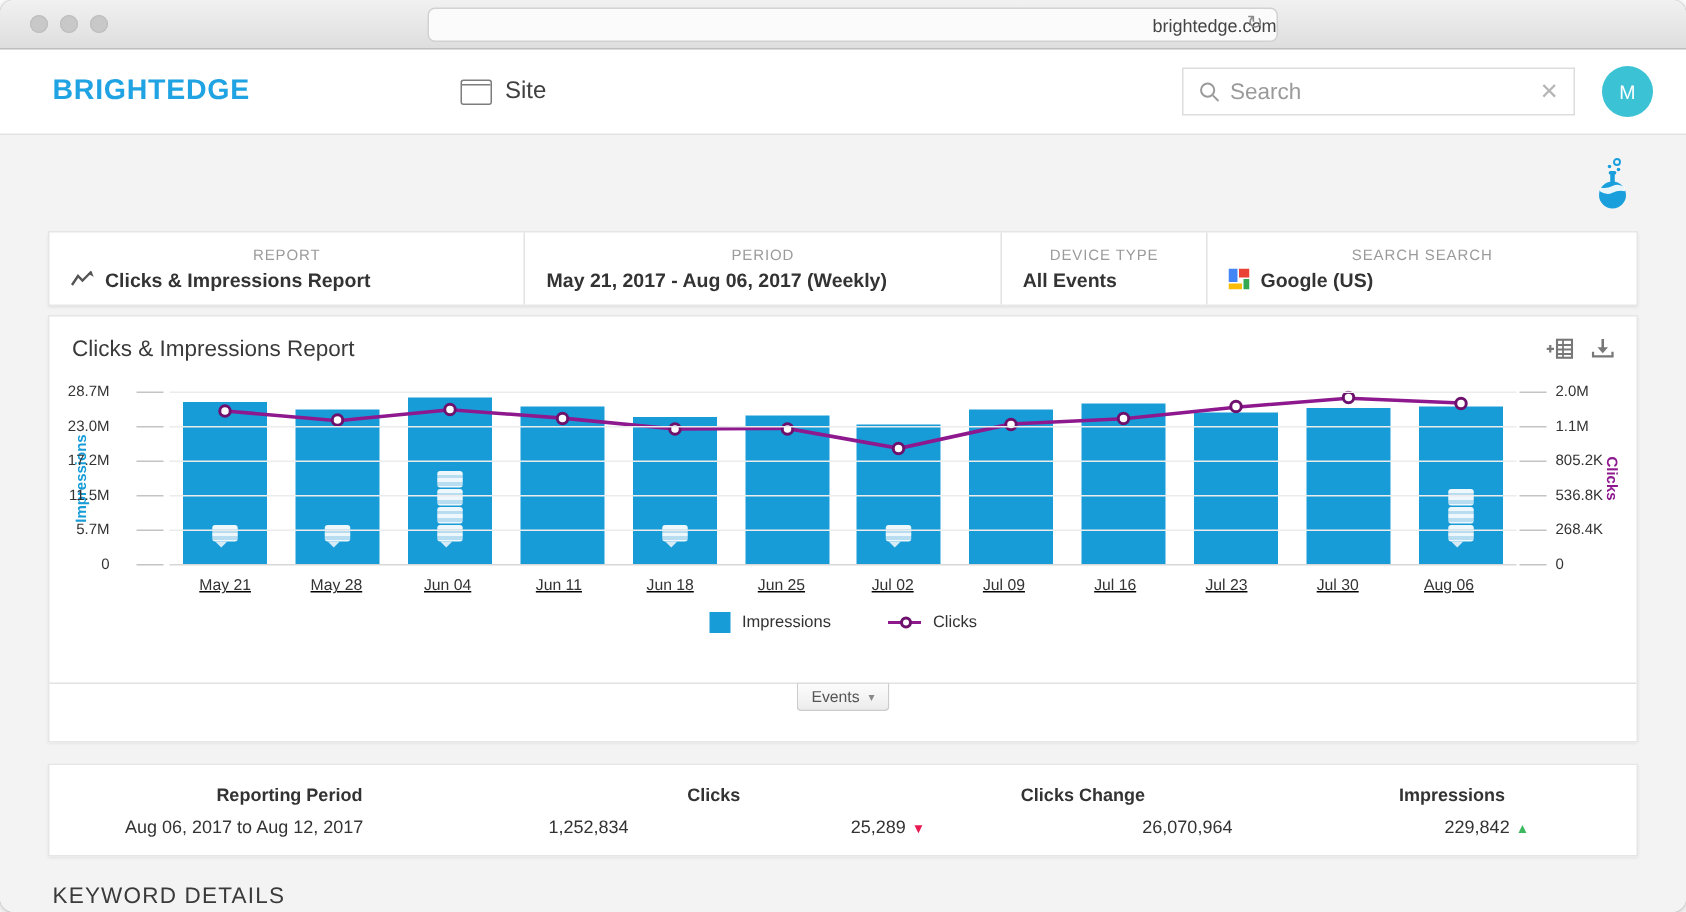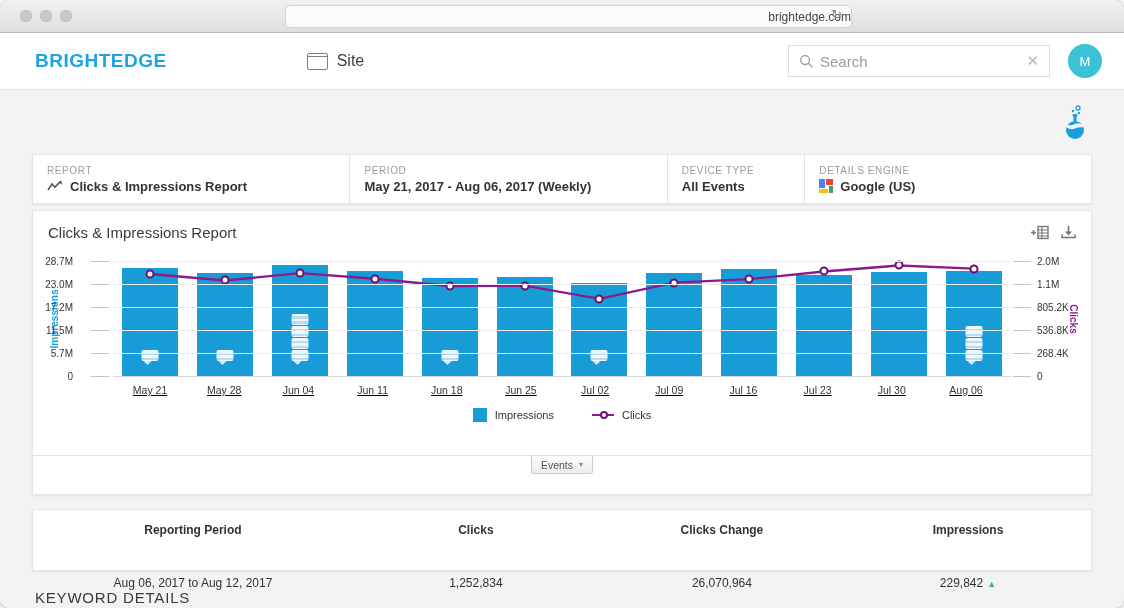--- a/index.html
+++ b/index.html
@@ -35,21 +35,21 @@
   
   .content{background:#f3f3f3;height:520px;}
   .toolrow{height:64px;display:flex;align-items:center;justify-content:flex-end;padding-right:36px;box-sizing:border-box;}
   .card{background:#fff;margin:0 32px;border:1px solid #e6e6e6;box-shadow:0 1px 2px rgba(0,0,0,.07);}
 
   
   .filters{height:48px;display:flex;}
   .fcell{padding:7px 14px;box-sizing:border-box;border-right:1px solid #e2e2e2;display:flex;
     flex-direction:column;justify-content:center;gap:3px;}
   .fcell:last-child{border-right:0;}
-  .flabel{font-size:10px;color:#9b9b9b;letter-spacing:.6px;}
+  .flabel{font-size:10px;color:#9b9b9b;letter-spacing:.6px;text-align:center;}
   .fvalue{font-size:13px;color:#333;font-weight:bold;display:flex;align-items:center;gap:7px;}
   .f-report{width:30%;} .f-period{width:30%;} .f-device{width:13%;} .f-engine{flex:1;}
 
   
   .chart-card{margin-top:6px;height:285px;display:flex;flex-direction:column;box-sizing:border-box;}
   .chart-head{display:flex;align-items:center;padding:13px 15px 0 15px;}
   .chart-title{font-size:15px;color:#3a3a3a;}
   .chart-actions{margin-left:auto;display:flex;gap:12px;color:#777;}
   .chart-actions svg{display:block;}
   .chart-area{display:flex;margin-top:20px;padding:0 4px;}
@@ -88,21 +88,21 @@
   .sw-line::after{content:'';position:absolute;left:8px;top:-3px;width:4px;height:4px;border-radius:50%;
     background:#fff;border:2px solid #6d116d;}
   .events-strip{margin-top:auto;border-top:1px solid #e2e2e2;height:38px;display:flex;justify-content:center;}
   .events-btn{margin-top:-1px;height:17px;padding:0 9px;font-size:10.5px;color:#555;
     background:linear-gradient(#fcfcfc,#ececec);border:1px solid #ccc;border-top-color:#ddd;
     border-radius:0 0 3px 3px;display:flex;align-items:center;gap:6px;cursor:pointer;}
   .events-btn .chev{font-size:8px;color:#888;}
 
   
   .summary{margin-top:14px;height:60px;display:flex;flex-direction:column;justify-content:center;gap:7px;}
-  .srow{display:flex;margin-top:32px;}
+  .srow{display:flex;}
   .scell{text-align:center;font-size:12px;color:#333;}
   .scell.c0{flex:1.3;} .scell.c1,.scell.c2,.scell.c3,.scell.c4{flex:1;}
   .srow.head .scell{font-weight:bold;}
   .tri{font-size:9px;margin-left:4px;}
   .tri.down{color:#e8174f;} .tri.up{color:#3cb85f;}
 
   .footer-title{margin:18px 0 0 35px;font-size:15px;color:#3a3a3a;letter-spacing:.8px;}
 </style>
 </head>
 <body>
@@ -169,21 +169,21 @@
             <span>May 21, 2017 - Aug 06, 2017 (Weekly)</span>
           </span>
       </div>
       <div class="fcell f-device">
         <span class="flabel">DEVICE TYPE</span>
         <span class="fvalue">
             <span>All Events</span>
           </span>
       </div>
       <div class="fcell f-engine">
-        <span class="flabel">DETAILS ENGINE</span>
+        <span class="flabel">SEARCH SEARCH</span>
         <span class="fvalue">
           <svg width="14" height="14" viewBox="0 0 14 14">
             <rect x="0" y="0" width="6" height="9" fill="#4285f4"></rect>
             <rect x="7" y="0" width="7" height="6" fill="#ea4335"></rect>
             <rect x="0" y="10" width="9" height="4" fill="#fbbc05"></rect>
             <rect x="10" y="7" width="4" height="7" fill="#34a853"></rect>
           </svg>
           <span>Google (US)</span>
         </span>
       </div>
@@ -395,20 +395,23 @@
     <div class="card summary">
       <div class="srow head">
         <span class="scell c0">Reporting Period</span>
         <span class="scell c1">Clicks</span>
         <span class="scell c2">Clicks Change</span>
         <span class="scell c3">Impressions</span>
       </div>
       <div class="srow">
         <span class="scell c0">Aug 06, 2017 to Aug 12, 2017</span>
         <span class="scell c1">1,252,834</span>
+        <span class="scell c2">
+          <span>25,289</span><span class="tri down">▼</span>
+        </span>
         <span class="scell c3">26,070,964</span>
         <span class="scell c4">
           <span>229,842</span><span class="tri up">▲</span>
         </span>
       </div>
     </div>
 
     <div class="footer-title">KEYWORD DETAILS</div>
   </div>
 </div>

